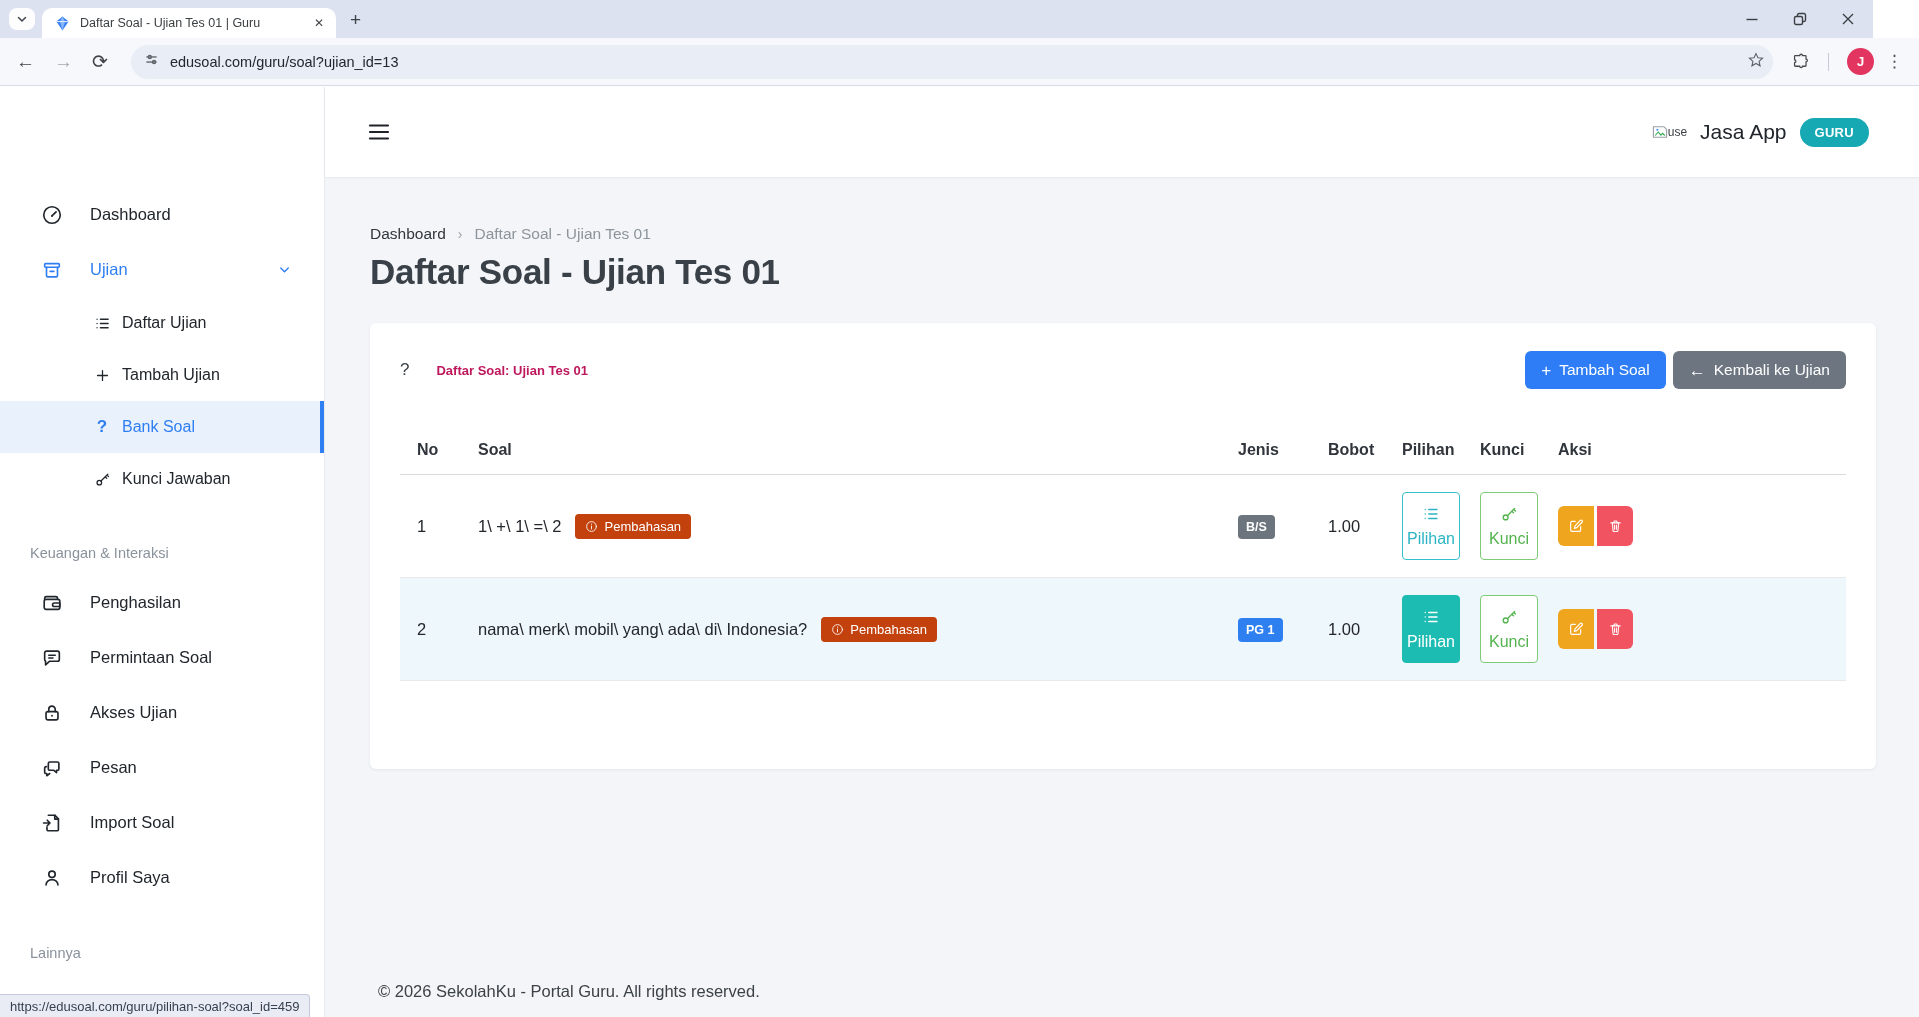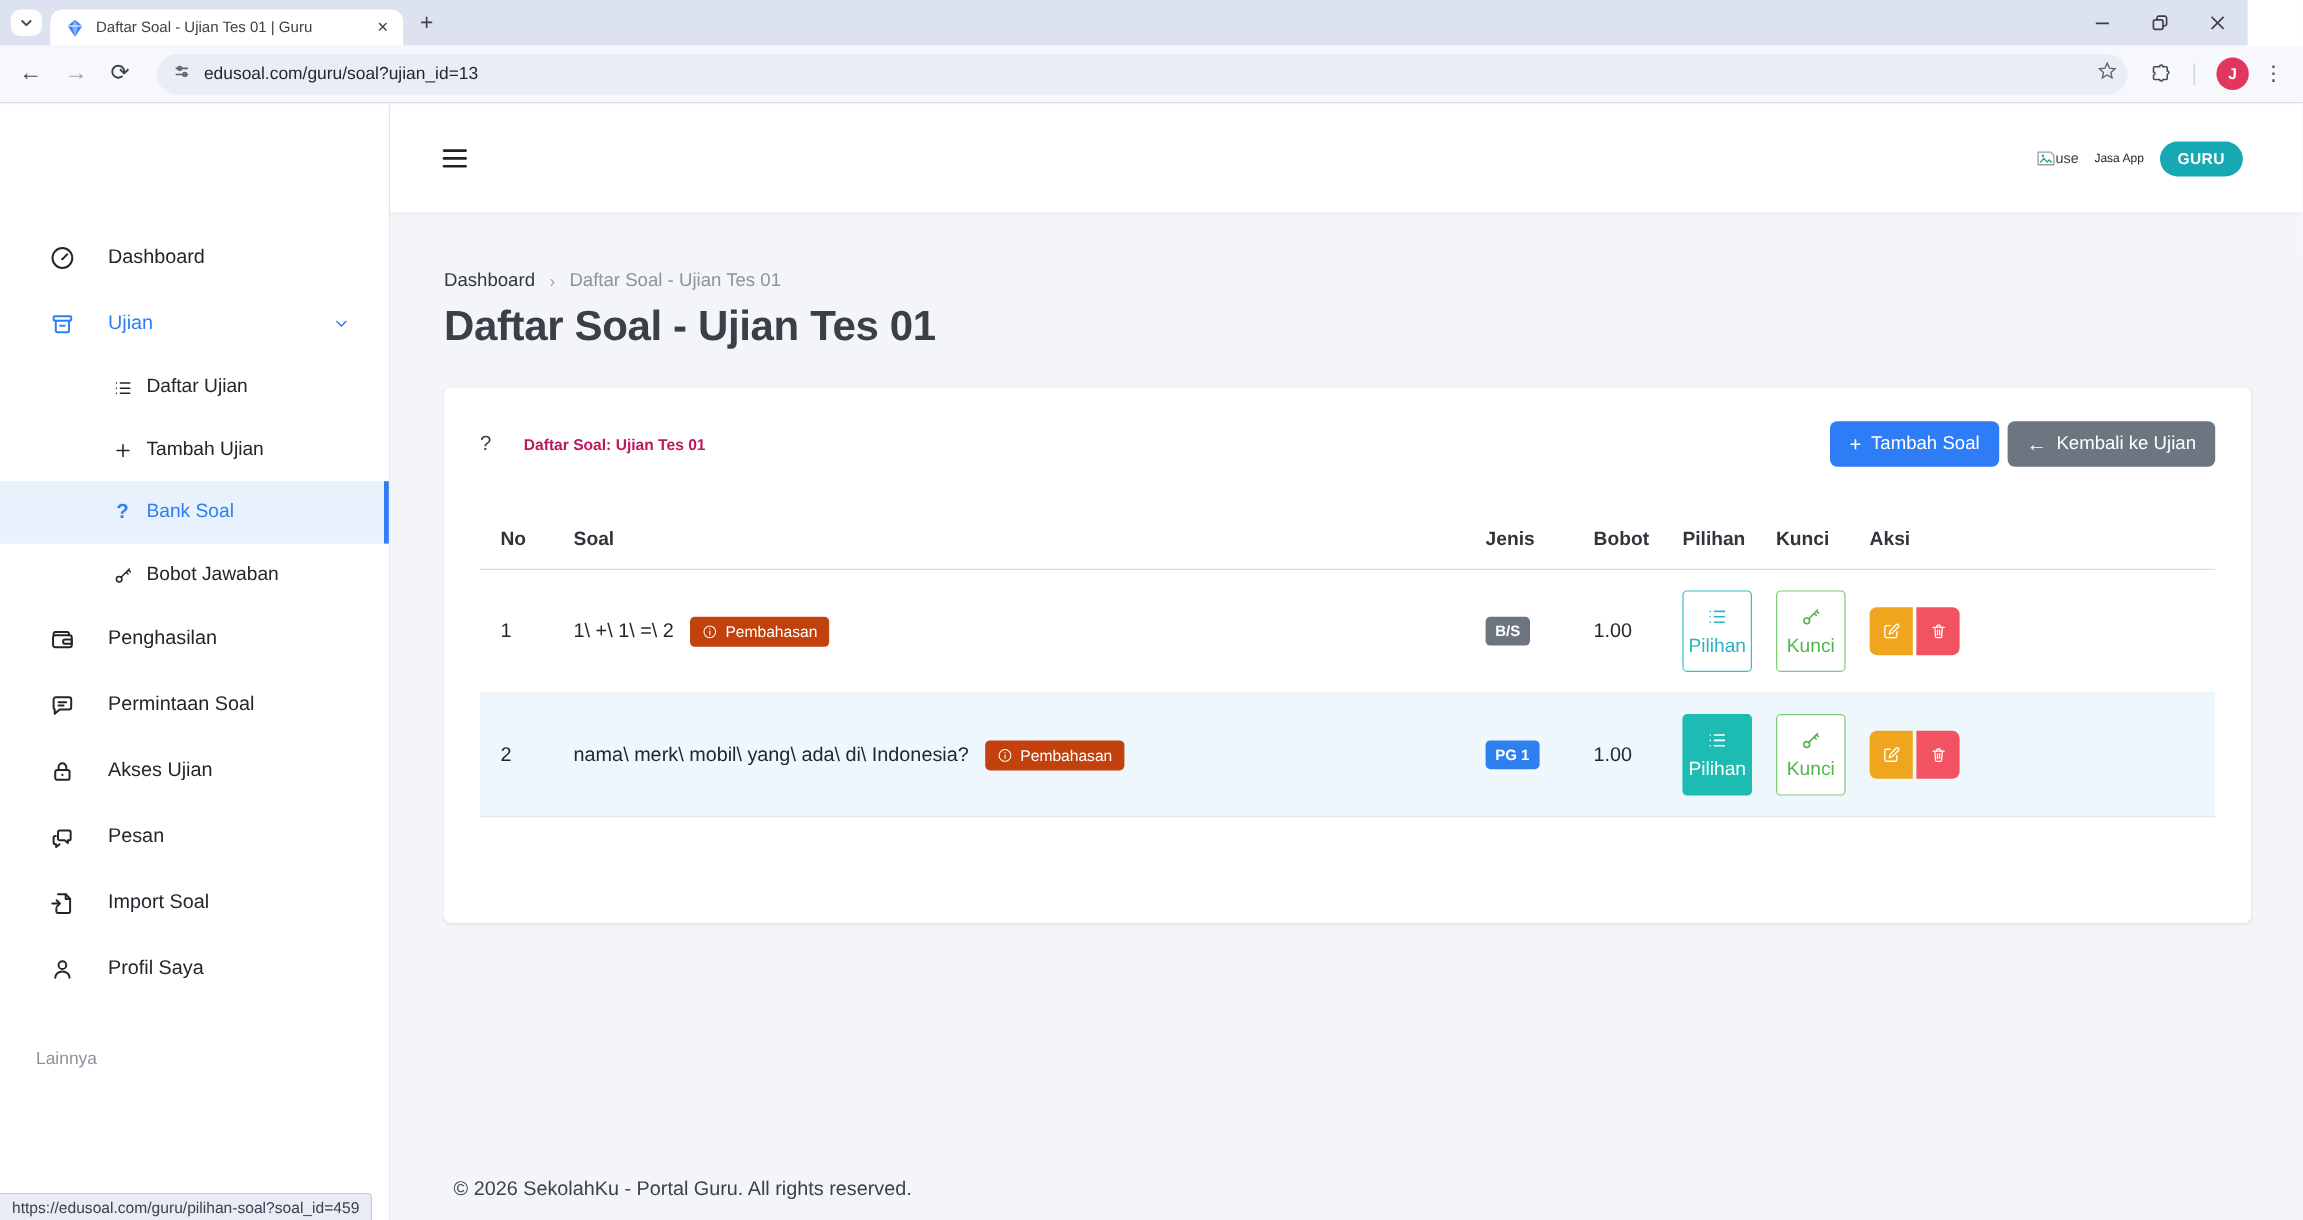--- a/index.html
+++ b/index.html
@@ -49,21 +49,21 @@
   .sb-chevron svg { stroke:#2f7ff3; stroke-width:2.2; fill:none; stroke-linecap:round; stroke-linejoin:round; }
   .sb-section { margin-top:32px; margin-bottom:6px; padding-left:30px; height:32px; font-size:14.5px; color:#8a929c; display:flex; align-items:center; }
 
   .navbar { position:absolute; left:325px; top:0; right:0; height:90px; background:#fff; box-shadow:0 1px 2px rgba(40,50,70,.06); display:flex; align-items:center; padding:0 50px 0 43px; }
   .hamburger { border:none; background:transparent; cursor:pointer; display:flex; }
   .hamburger svg { stroke:#1f2329; stroke-width:2.2; stroke-linecap:round; }
   .nav-right { margin-left:auto; display:flex; align-items:center; gap:13px; }
   .broken-avatar { display:flex; align-items:center; gap:0; max-width:44px; overflow:hidden; }
   .broken-avatar svg { flex:0 0 auto; }
   .broken-alt { font-size:12px; color:#3c4043; white-space:nowrap; }
-  .user-name { font-size:10px; color:#21262c; }
+  .user-name { font-size:21px; color:#21262c; }
   .role-pill { background:#16a9b4; color:#fff; font-size:13px; font-weight:bold; padding:7px 15px; border-radius:999px; letter-spacing:.3px; }
 
   .content { position:absolute; left:325px; top:90px; right:0; bottom:0; padding:48px 43px 0 45px; }
   .breadcrumb { display:flex; align-items:center; gap:12px; font-size:15.5px; }
   .crumb-parent { color:#31373d; cursor:pointer; }
   .crumb-sep { color:#9aa1a8; font-size:14px; }
   .crumb-current { color:#8d949c; }
   .page-title { margin-top:9px; font-size:35px; font-weight:bold; color:#394047; letter-spacing:-.3px; }
 
   .card { margin-top:31px; width:1506px; height:446px; background:#fff; border-radius:6px; box-shadow:0 1px 3px rgba(35,45,65,.08); padding:28px 30px 0 30px; }
@@ -233,22 +233,23 @@
             </span>
             <span class="sb-label">Bank Soal</span>
           </div>
           <div class="sb-item sub">
             <span class="sb-icon">
               <svg width="17" height="17" viewBox="0 0 24 24">
                 <circle cx="7.5" cy="16.5" r="3.2"></circle>
                 <path d="M9.8 14.2 L19.5 4.5 M15.8 8.2 l2.2 2.2 M18.3 5.7 l2.2 2.2"></path>
               </svg>
             </span>
-            <span class="sb-label">Bobot Jawaban</span>
-          </div>
+            <span class="sb-label">Kunci Jawaban</span>
+          </div>
+          <div class="sb-section">Keuangan &amp; Interaksi</div>
           <div class="sb-item main">
             <span class="sb-icon">
               <svg width="22" height="22" viewBox="0 0 24 24">
                 <path d="M4 8 V6.8 A1.8 1.8 0 0 1 5.8 5 h10.4 A1.8 1.8 0 0 1 18 6.8 V8"></path>
                 <rect x="3.5" y="8" width="17" height="11" rx="2"></rect>
                 <path d="M14.5 12 h6 v3.8 h-6 a1.9 1.9 0 0 1 0 -3.8 z"></path>
               </svg>
             </span>
             <span class="sb-label">Penghasilan</span>
           </div>

